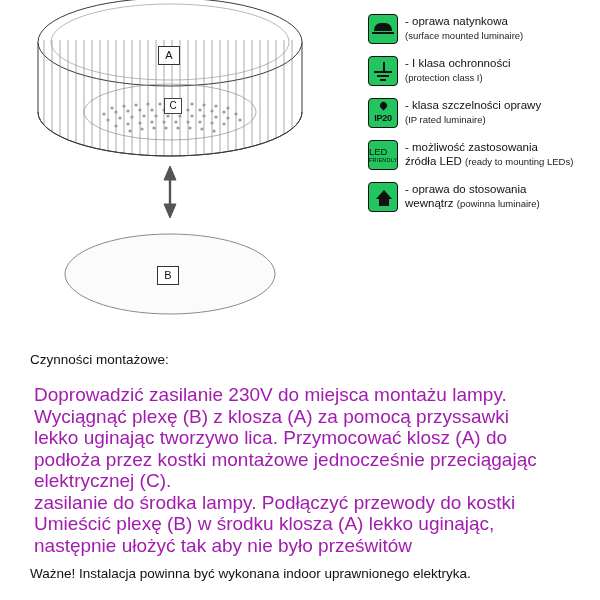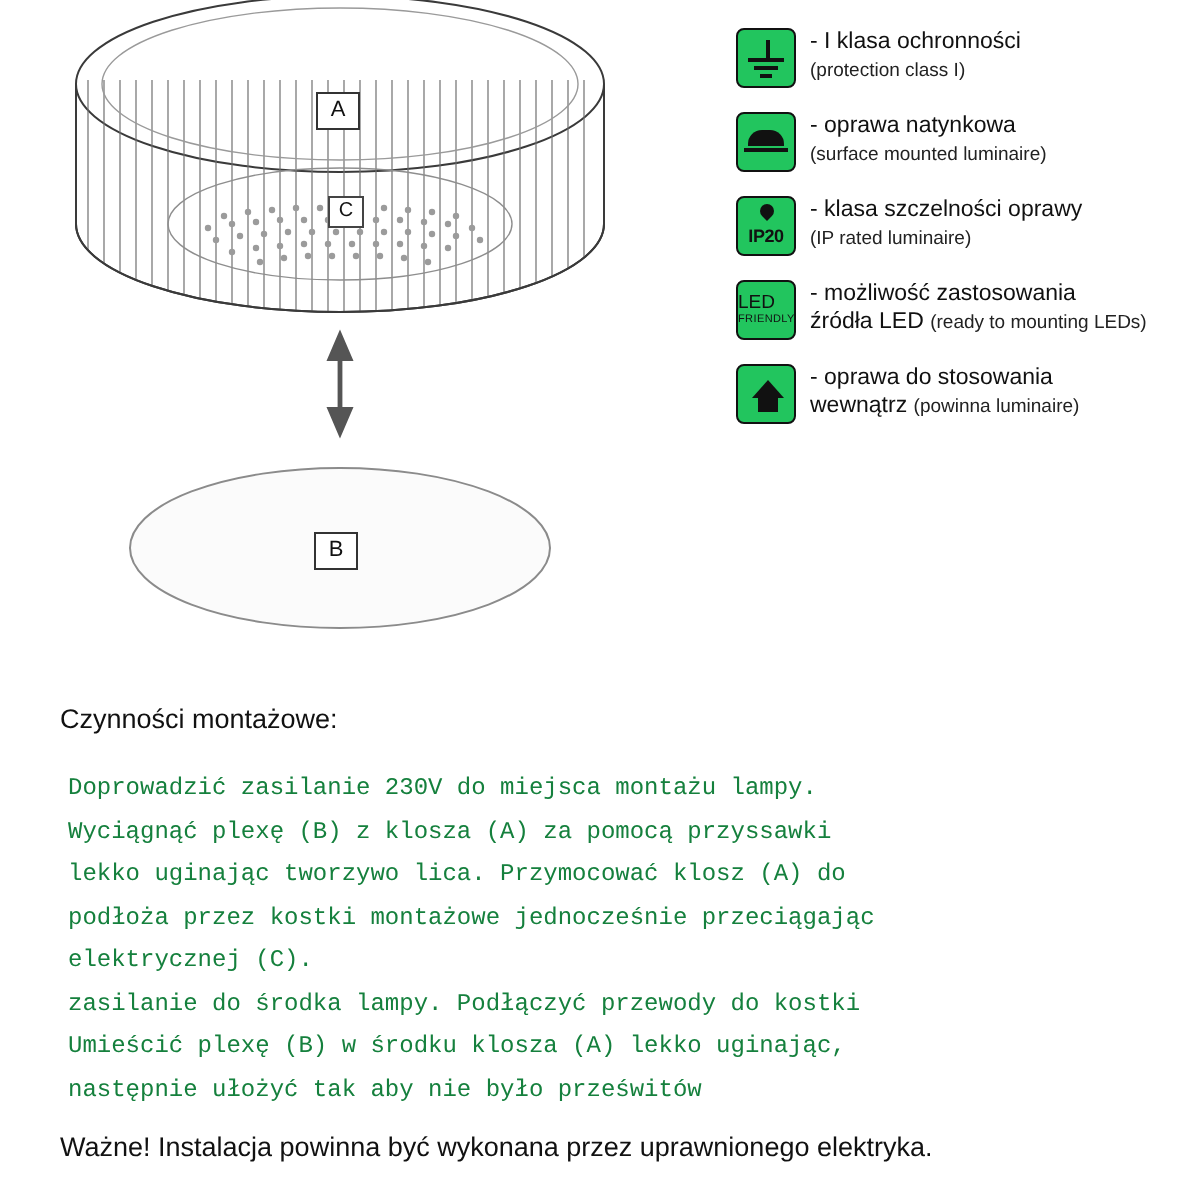--- a/index.html
+++ b/index.html
@@ -179,26 +179,25 @@
     left: 30px;
     top: 352px;
     width: 540px;
   }
   #instr-title {
     font-size: 13.5px;
     color: #111;
     margin-bottom: 17px;
   }
   .instr-line {
-    font-size: 12px;
+    font-size: 19px;
     line-height: 21.5px;
-    color: #15803d;
+    color: #a21caf;
     padding-left: 4px;
     white-space: nowrap;
-    font-family: Liberation Mono, monospace;
   }
   #instr-warning {
     position: absolute;
     left: 30px;
     top: 566px;
     width: 550px;
     font-size: 13.5px;
     color: #111;
     white-space: nowrap;
   }
@@ -339,37 +338,37 @@
     </svg>
 
     <div class="lbl-box" id="lbl-a">A</div>
     <div class="lbl-box" id="lbl-c">C</div>
     <div class="lbl-box" id="lbl-b">B</div>
   </div>
 
   <div id="legend">
 
     <div class="legend-row">
+      <div class="legend-icon ic-surface"></div>
+      <div class="legend-text">
+        <div class="main">- oprawa natynkowa</div>
+        <div class="sub">(surface mounted luminaire)</div>
+      </div>
+    </div>
+
+    <div class="legend-row">
       <div class="legend-icon ic-class1">
         <span class="v"></span>
           <span class="b1"></span>
           <span class="b2"></span>
           <span class="b3"></span>
       </div>
       <div class="legend-text">
         <div class="main">- I klasa ochronności</div>
         <div class="sub">(protection class I)</div>
-      </div>
-    </div>
-
-    <div class="legend-row">
-      <div class="legend-icon ic-surface"></div>
-      <div class="legend-text">
-        <div class="main">- oprawa natynkowa</div>
-        <div class="sub">(surface mounted luminaire)</div>
       </div>
     </div>
 
     <div class="legend-row">
       <div class="legend-icon ic-ip20">
         <span class="drop"></span>
         <span class="txt">IP20</span>
       </div>
       <div class="legend-text">
         <div class="main">- klasa szczelności oprawy</div>
@@ -412,15 +411,15 @@
     <div class="instr-line">Doprowadzić zasilanie 230V do miejsca montażu lampy.</div>
     <div class="instr-line">Wyciągnąć plexę (B) z klosza (A) za pomocą przyssawki</div>
     <div class="instr-line">lekko uginając tworzywo lica. Przymocować klosz (A) do</div>
     <div class="instr-line">podłoża przez kostki montażowe jednocześnie przeciągając</div>
     <div class="instr-line">elektrycznej (C).</div>
     <div class="instr-line">zasilanie do środka lampy. Podłączyć przewody do kostki</div>
     <div class="instr-line">Umieścić plexę (B) w środku klosza (A) lekko uginając,</div>
     <div class="instr-line">następnie ułożyć tak aby nie było prześwitów</div>
   </div>
 
-  <div id="instr-warning">Ważne! Instalacja powinna być wykonana przez uprawnionego elektryka.</div>
+  <div id="instr-warning">Ważne! Instalacja powinna być wykonana indoor uprawnionego elektryka.</div>
 
 </div>
 
 </body></html>

